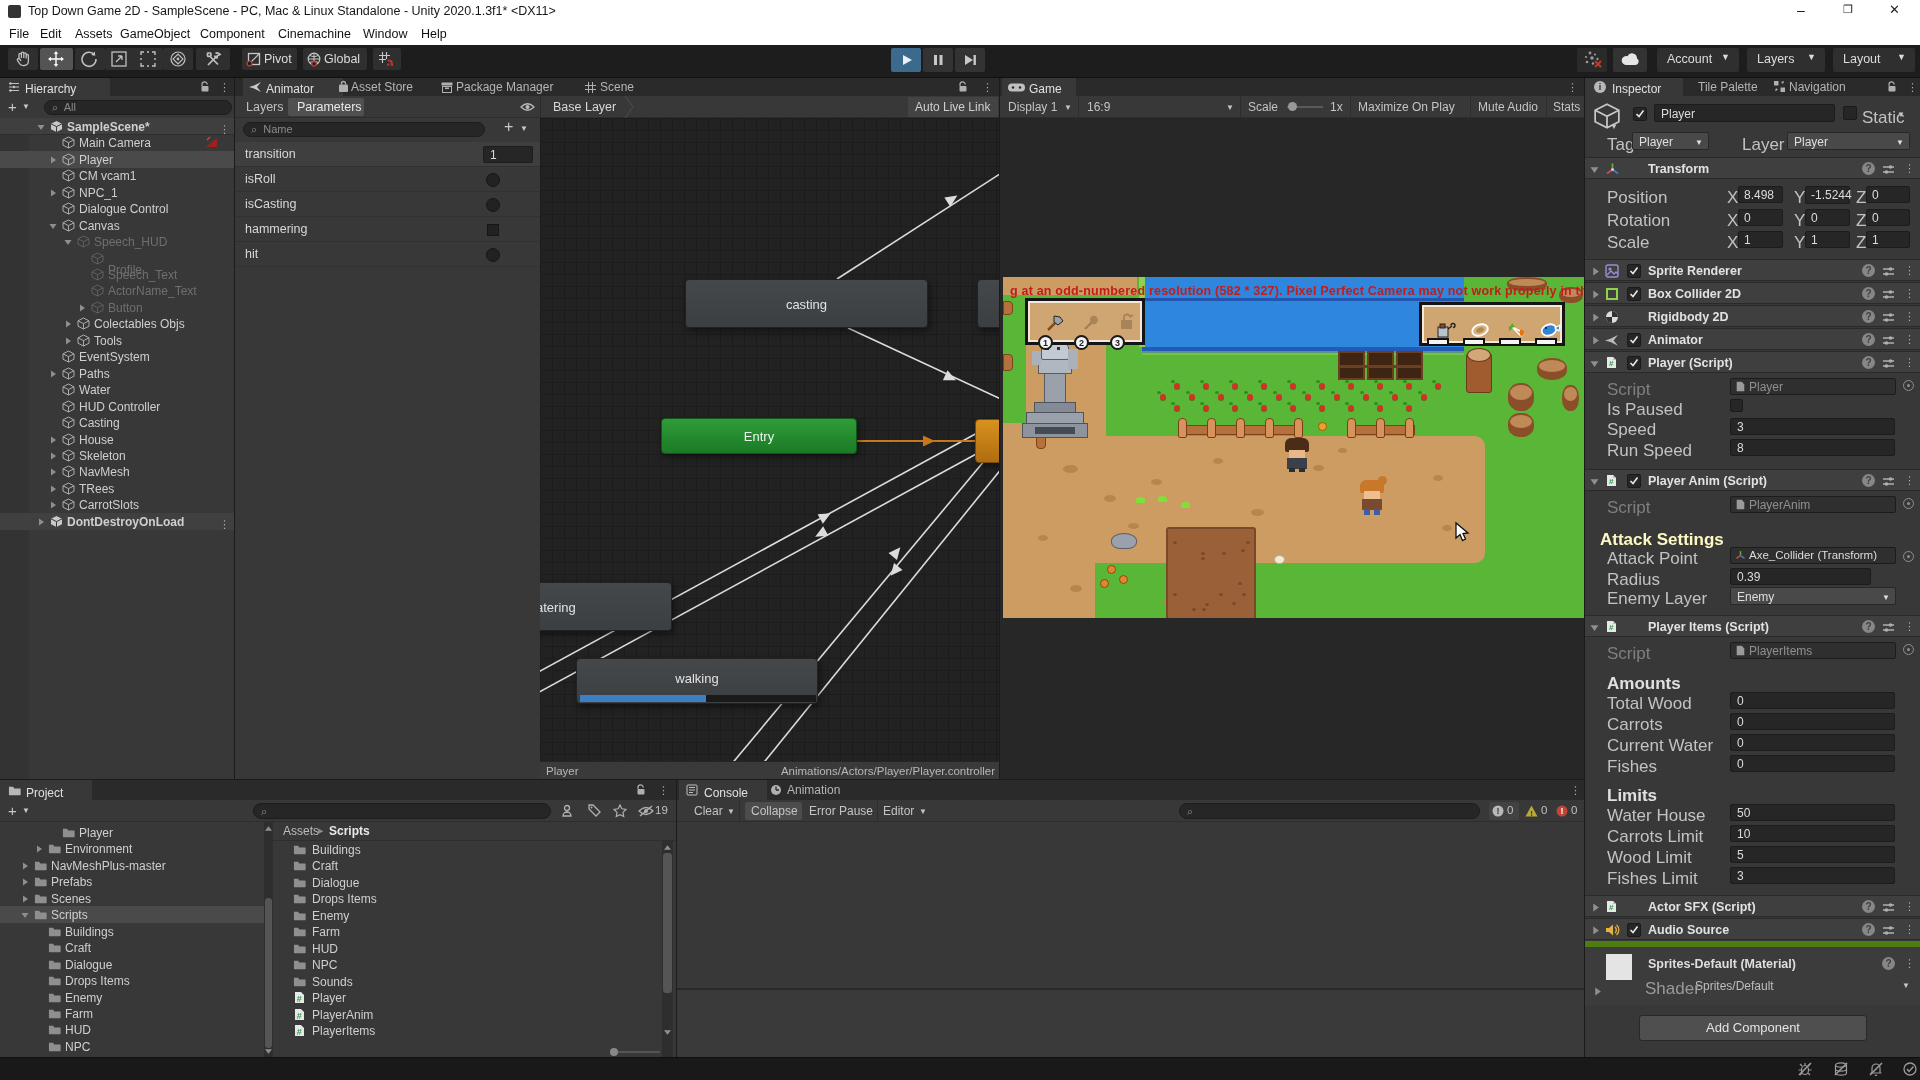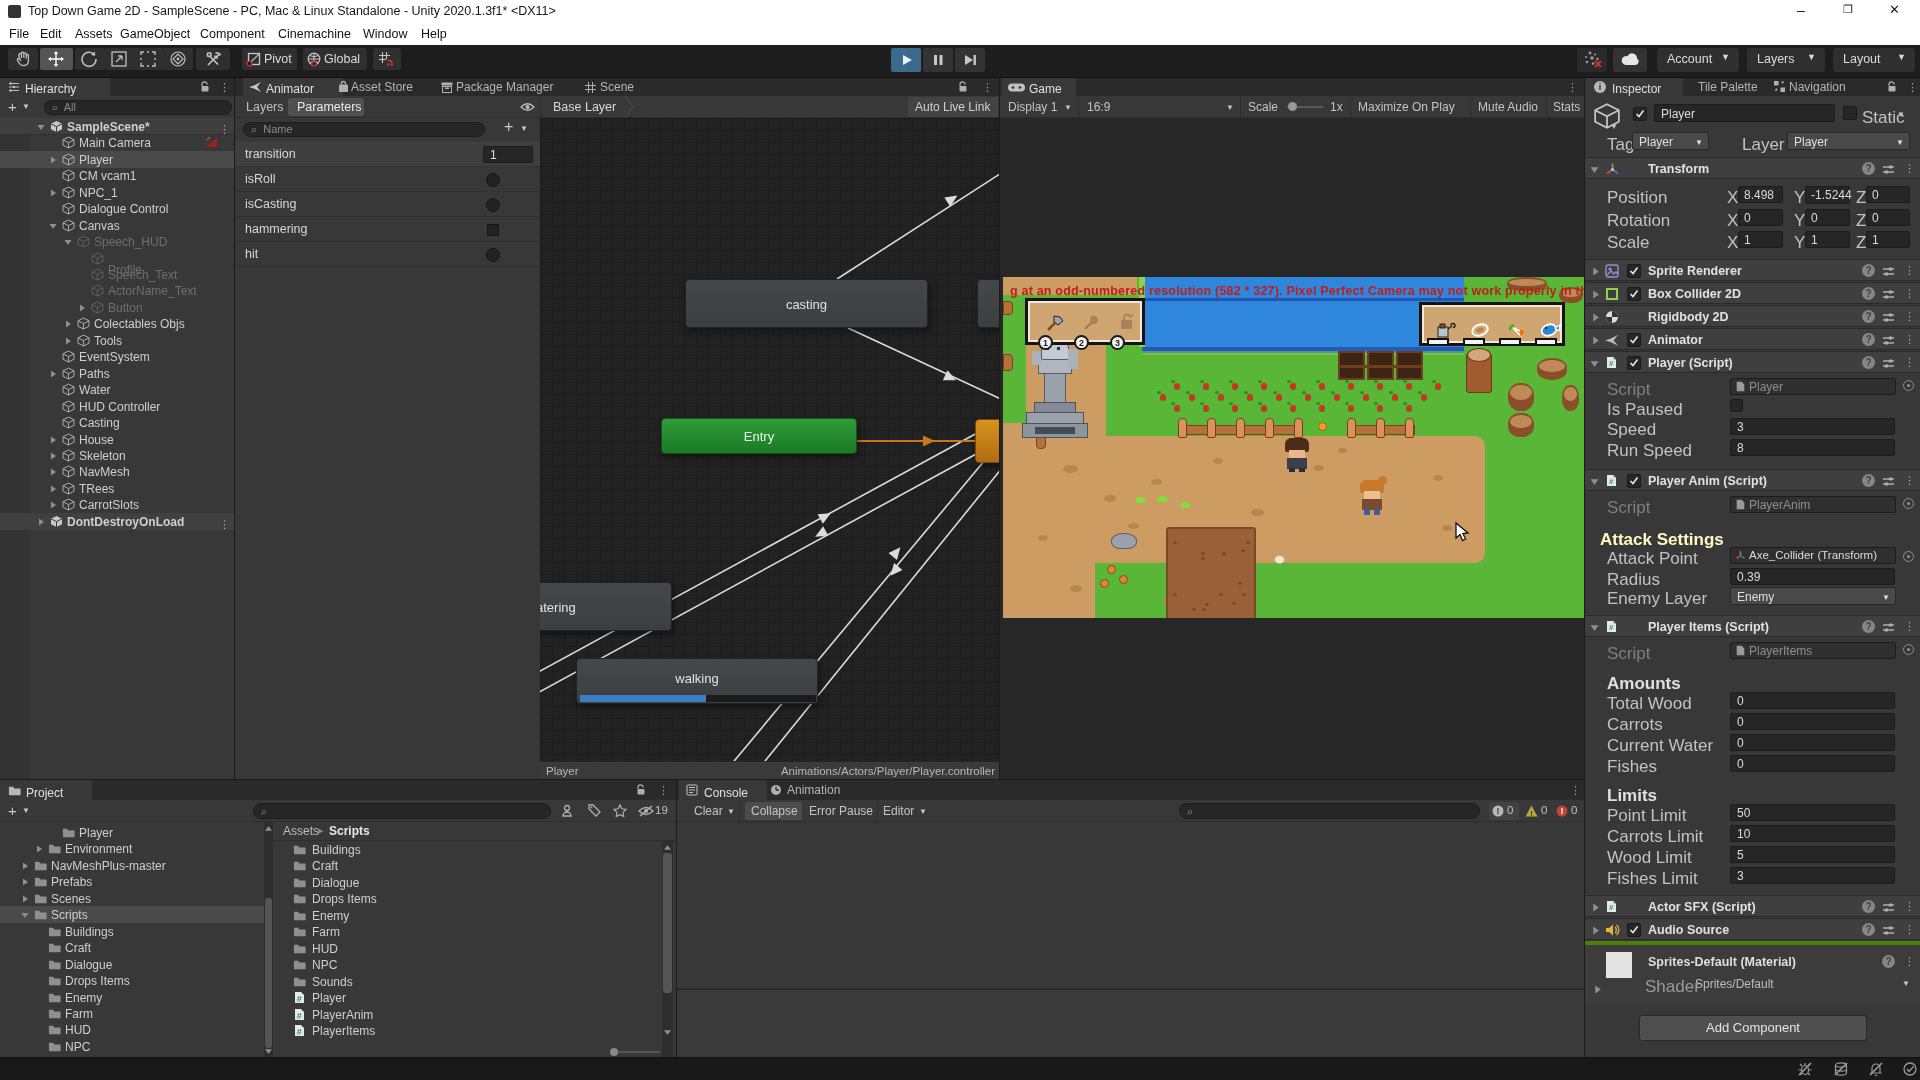--- a/index.html
+++ b/index.html
@@ -1044,21 +1044,21 @@
           <path d="M7.5 7.5 L7.5 1.5" stroke="#71a832" stroke-width="2"></path>
           <path d="M7.5 7.5 L2 11.5" stroke="#d34a4a" stroke-width="2"></path>
           <path d="M7.5 7.5 L13 11.5" stroke="#4a78d3" stroke-width="2"></path>
         </svg>
         <span class="tx" style="left:18px;top:1px;font-size:11.5px">Axe_Collider (Transform)</span>
       </div>
       <div class="a" style="left:318px;top:455px;width:11px;height:11px;border-radius:50%;border:1.5px solid #909090">
         <div class="a" style="left:2.5px;top:2.5px;width:3px;height:3px;border-radius:50%;background:#909090"></div>
       </div>
       <span class="lbl" style="left:22px;top:474px;color:#c2c2c2">Radius</span>
-      <div class="fld" style="left:145px;top:472px;width:165px;height:17px">
+      <div class="fld" style="left:145px;top:472px;width:141px;height:17px">
         <span class="tx" style="left:6px;top:1px">0.39</span>
       </div>
       <span class="lbl" style="left:22px;top:493px">Enemy Layer</span>
       <div class="drp" style="left:145px;top:491px;width:166px;height:18px">
         <span class="tx" style="left:6px;top:2px">Enemy</span>
         <span class="tx" style="right:5px;top:5px;font-size:8px">▼</span>
       </div>
       <div class="chd" style="left:0;top:519px;width:335px">
         <svg width="9" height="9" viewBox="0 0 8 8" style="left:5px;top:7px">
           <path d="M0.5 2 L4 7 L7.5 2z" fill="#8f8f8f"></path>
@@ -1100,21 +1100,21 @@
       </div>
       <span class="lbl" style="left:22px;top:640px;color:#c2c2c2">Current Water</span>
       <div class="fld" style="left:145px;top:638px;width:165px;height:17px">
         <span class="tx" style="left:6px;top:1px">0</span>
       </div>
       <span class="lbl" style="left:22px;top:661px;color:#c2c2c2">Fishes</span>
       <div class="fld" style="left:145px;top:659px;width:165px;height:17px">
         <span class="tx" style="left:6px;top:1px">0</span>
       </div>
       <span class="lbl bold" style="left:22px;top:690px;color:#e0e0e0">Limits</span>
-      <span class="lbl" style="left:22px;top:710px;color:#c2c2c2">Point Limit</span>
+      <span class="lbl" style="left:22px;top:710px;color:#c2c2c2">Water House</span>
       <div class="fld" style="left:145px;top:708px;width:165px;height:17px">
         <span class="tx" style="left:6px;top:1px">50</span>
       </div>
       <span class="lbl" style="left:22px;top:731px;color:#c2c2c2">Carrots Limit</span>
       <div class="fld" style="left:145px;top:729px;width:165px;height:17px">
         <span class="tx" style="left:6px;top:1px">10</span>
       </div>
       <span class="lbl" style="left:22px;top:752px;color:#c2c2c2">Wood Limit</span>
       <div class="fld" style="left:145px;top:750px;width:165px;height:17px">
         <span class="tx" style="left:6px;top:1px">5</span>
@@ -1160,21 +1160,21 @@
         <div class="a" style="left:277px;top:4px;width:13px;height:13px;border-radius:50%;background:#868686;color:#3f3f3f;font-size:10px;font-weight:bold;text-align:center;line-height:13px">?</div>
         <svg width="13" height="13" viewBox="0 0 13 13" style="left:297px;top:5px">
           <g stroke="#b0b0b0" stroke-width="1.3">
             <path d="M1 4 h11 M1 9 h11"></path>
           </g>
           <circle cx="8.5" cy="4" r="1.8" fill="#b0b0b0"></circle>
           <circle cx="4.5" cy="9" r="1.8" fill="#b0b0b0"></circle>
         </svg>
         <span class="kebab" style="left:319px;top:4px">⋮</span>
       </div>
-      <div class="a" style="left:0;top:845px;width:335px;height:64px;background:#3c3c3c;border-top:4px solid #4d7c0f">
+      <div class="a" style="left:0;top:845px;width:335px;height:64px;background:#3c3c3c;border-top:6px solid #4d7c0f">
 <div class="a" style="left:21px;top:7px;width:26px;height:26px;background:#e4e4e4"></div>
 <span class="tx bold" style="left:63px;top:10px;font-size:12.5px;color:#dedede">Sprites-Default (Material)</span>
 <div class="a" style="left:297px;top:10px;width:13px;height:13px;border-radius:50%;background:#868686;color:#3f3f3f;font-size:10px;font-weight:bold;text-align:center;line-height:13px">?</div>
         <span class="kebab" style="left:319px;top:10px">⋮</span>
 <span class="lbl" style="left:60px;top:32px;color:#9a9a9a">Shader</span>
 <span class="tx" style="left:110px;top:32px;font-size:12px;color:#bdbdbd">Sprites/Default</span>
 <span class="tx" style="right:10px;top:34px;font-size:8px;color:#c8c8c8">▼</span>
 <svg width="9" height="9" viewBox="0 0 8 8" style="left:8px;top:40px">
           <path d="M2 0.5 L7 4 L2 7.5z" fill="#8f8f8f"></path>
         </svg>

